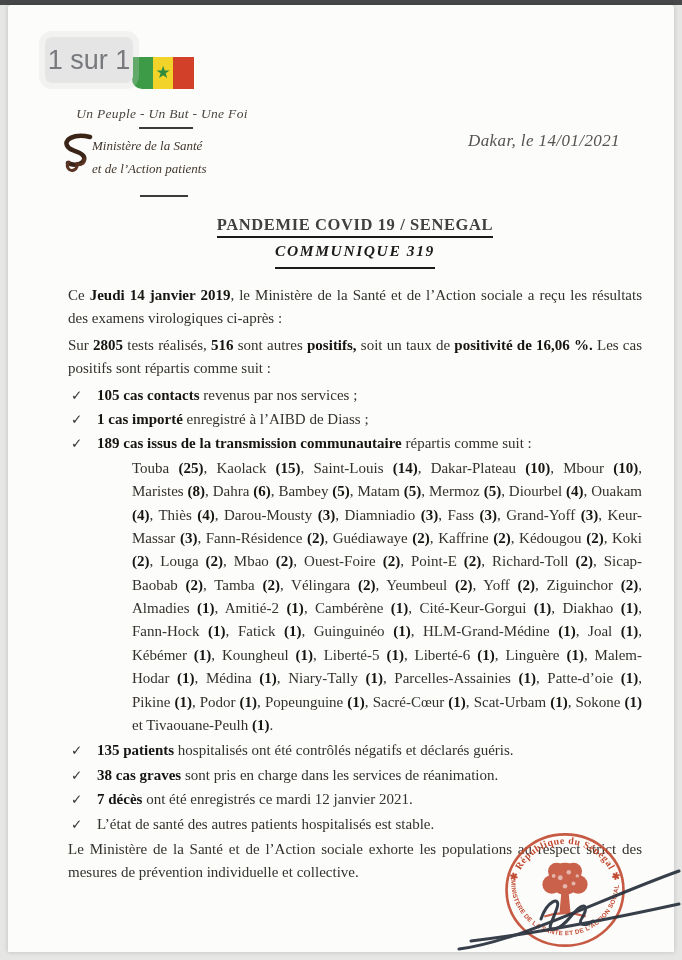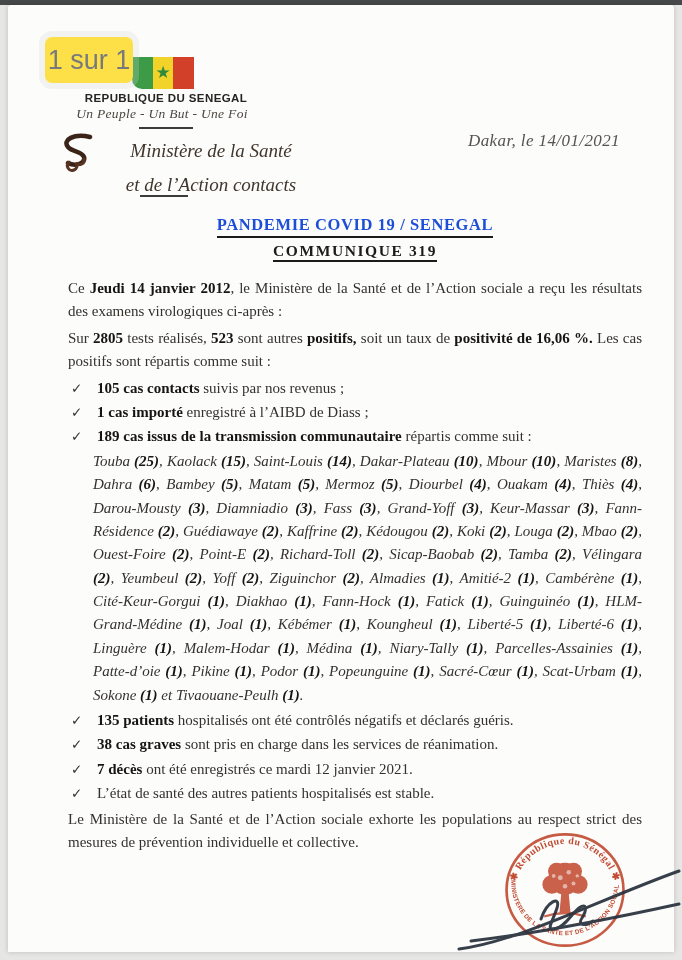--- a/index.html
+++ b/index.html
@@ -11,21 +11,21 @@
   .viewer{position:relative;width:682px;height:960px;}
   .topbar{position:absolute;left:0;top:0;width:682px;height:5px;background:#474849;}
   .page{
     position:absolute;left:8px;top:5px;width:666px;height:947px;
     background:#fcfcfa;border-radius:3px 3px 0 0;
     box-shadow:0 0 5px rgba(0,0,0,.18);
   }
   
   .page-indicator{
     position:absolute;left:37px;top:32px;width:88px;height:46px;
-    background:#fde047;border-radius:7px;box-shadow:0 0 0 6px rgba(210,210,210,.25);
+    background:#e5e5e5;border-radius:7px;box-shadow:0 0 0 6px rgba(210,210,210,.25);
     color:#77797c;font-family:"Liberation Sans",sans-serif;font-size:27px;
     line-height:46px;text-align:center;z-index:5;
   }
   
   .flag{position:absolute;left:124px;top:52px;width:62px;height:32px;display:flex;}
   .flag .stripe{flex:1;position:relative;}
   .flag .green{background:#3d9b47;border-radius:0 0 0 10px;}
   .flag .yellow{background:#f2d32a;}
   .flag .red{background:#d2402a;}
   .flag .star{
@@ -40,50 +40,50 @@
   }
   .motto{
     position:absolute;left:6px;top:101px;width:296px;text-align:center;
     font-style:italic;font-size:13.5px;color:#4b453f;letter-spacing:.3px;
   }
   .rule{position:absolute;height:2px;background:#3c3b39;}
   .rule1{left:131px;top:122px;width:54px;}
   .rule2{left:132px;top:190px;width:48px;}
   .ministry-logo{position:absolute;left:48px;top:127px;width:44px;height:44px;}
   .ministry{
-    position:absolute;left:84px;top:129px;width:238px;text-align:center;
-    font-style:italic;font-size:19px;line-height:1.8;color:#41362d;
+    position:absolute;left:84px;top:129px;width:238px;text-align:left;
+    font-style:italic;font-size:13px;line-height:1.8;color:#41362d;
   }
   .dateline{
     position:absolute;left:418px;top:126px;width:236px;text-align:center;
     font-style:italic;font-size:17px;color:#565350;letter-spacing:.4px;
   }
   
   .content{position:relative;z-index:1;padding:210px 32px 0 60px;}
   .title-block{text-align:center;margin-bottom:15px;}
   .title1 span{
     display:inline-block;font-weight:bold;font-size:16.5px;letter-spacing:.6px;
-    color:#1d4ed8;border-bottom:2px solid #1c1b19;padding-bottom:1px;
+    color:#404040;border-bottom:2px solid #1c1b19;padding-bottom:1px;
   }
   .title2{margin-top:4px;}
   .title2 span{
-    display:inline-block;font-weight:bold;font-size:15.5px;
-    letter-spacing:1.6px;color:#1c1b19;border-bottom:2px solid #1c1b19;padding-bottom:0;
+    display:inline-block;font-weight:bold;font-style:italic;font-size:15.5px;
+    letter-spacing:1.6px;color:#1c1b19;border-bottom:2px solid #1c1b19;padding-bottom:7px;
   }
   
   .content, .content p{font-size:15px;color:#34312d;}
   p.para{margin:0 0 3px 0;text-align:justify;line-height:1.56;}
   .b{font-weight:bold;color:#171512;}
   .bullet{display:flex;margin:1px 0;}
   .bullet .check{
     flex:none;width:26px;padding-left:3px;color:#3a3733;
     font-family:"DejaVu Sans",sans-serif;font-size:13.5px;line-height:1.7;
   }
   .bullet p{flex:1;margin:0;text-align:justify;line-height:1.56;}
-  p.cities{margin:1px 0 2px 25px;text-align:justify;line-height:1.56;font-style:italic;}
+  p.cities{margin:1px 0 2px 64px;text-align:justify;line-height:1.56;}
   p.summary{margin:4px 0 2px 0;text-align:justify;line-height:1.56;font-weight:bold;color:#171512;}
   p.summary .b{color:#171512;}
   p.closing{margin-top:2px;}
   
   .stamp{position:absolute;left:491px;top:822px;width:132px;height:128px;z-index:2;}
   .stamp-top{font-family:"Liberation Serif",serif;font-size:10.5px;font-weight:bold;fill:#c24c33;letter-spacing:.6px;}
   .stamp-bottom{font-family:"Liberation Sans",sans-serif;font-size:6.6px;font-weight:bold;fill:#c24c33;letter-spacing:.35px;}
   .signature{position:absolute;left:443px;top:852px;width:232px;height:100px;z-index:3;}
 </style>
 </head>
@@ -96,48 +96,47 @@
 
     <div class="page-indicator">1 sur 1</div>
 
     <div class="flag">
       <div class="stripe green"></div>
       <div class="stripe yellow">
         <span class="star">★</span>
       </div>
       <div class="stripe red"></div>
     </div>
-    <div class="republic">REPUBLIQUE DU SENEGAL</div>
     <div class="motto">Un Peuple - Un But - Une Foi</div>
     <div class="rule rule1"></div>
 
     <svg class="ministry-logo" viewBox="0 0 44 44">
       <path d="M 34,5 C 18,1 6,8 12,15 C 16,20 26,19 28,25 C 30,31 20,35 12,31" fill="none" stroke="#3a2317" stroke-width="4.5" stroke-linecap="round"></path>
       <path d="M 13,30 C 9,34 13,40 18,38 C 21,37 22,33 20,31 C 24,34 29,32 28,27" fill="none" stroke="#5a3422" stroke-width="3" stroke-linecap="round"></path>
     </svg>
     <div class="ministry">
       <div>Ministère de la Santé</div>
-      <div>et de l’Action contacts</div>
+      <div>et de l’Action patients</div>
     </div>
     <div class="rule rule2"></div>
 
     <div class="dateline">Dakar, le 14/01/2021</div>
 
     <div class="content">
       <div class="title-block">
         <div class="title1"><span>PANDEMIE COVID 19 / SENEGAL</span></div>
         <div class="title2"><span>COMMUNIQUE 319</span></div>
       </div>
 
-      <p class="para"><span>Ce </span><span class="b">Jeudi 14 janvier 2012</span><span>, le Ministère de la Santé et de l’Action sociale a reçu les résultats des examens virologiques ci-après :</span></p>
-      <p class="para"><span>Sur </span><span class="b">2805</span><span> tests réalisés, </span><span class="b">523</span><span> sont autres </span><span class="b">positifs,</span><span> soit un taux de </span><span class="b">positivité de 16,06 %.</span><span>  Les cas positifs sont répartis comme suit :</span></p>
-
-      <div class="bullet">
-        <span class="check">✓</span>
-        <p><span class="b">105 cas contacts</span><span> suivis par nos revenus ;</span></p>
+      <p class="para"><span>Ce </span><span class="b">Jeudi 14 janvier 2019</span><span>, le Ministère de la Santé et de l’Action sociale a reçu les résultats des examens virologiques ci-après :</span></p>
+      <p class="para"><span>Sur </span><span class="b">2805</span><span> tests réalisés, </span><span class="b">516</span><span> sont autres </span><span class="b">positifs,</span><span> soit un taux de </span><span class="b">positivité de 16,06 %.</span><span>  Les cas positifs sont répartis comme suit :</span></p>
+
+      <div class="bullet">
+        <span class="check">✓</span>
+        <p><span class="b">105 cas contacts</span><span> revenus par nos services ;</span></p>
       </div>
       <div class="bullet">
         <span class="check">✓</span>
         <p><span class="b">1 cas importé</span><span> enregistré à l’AIBD de Diass ;</span></p>
       </div>
       <div class="bullet">
         <span class="check">✓</span>
         <p><span class="b">189 cas issus de la transmission communautaire</span><span> répartis comme suit :</span></p>
       </div>
 

